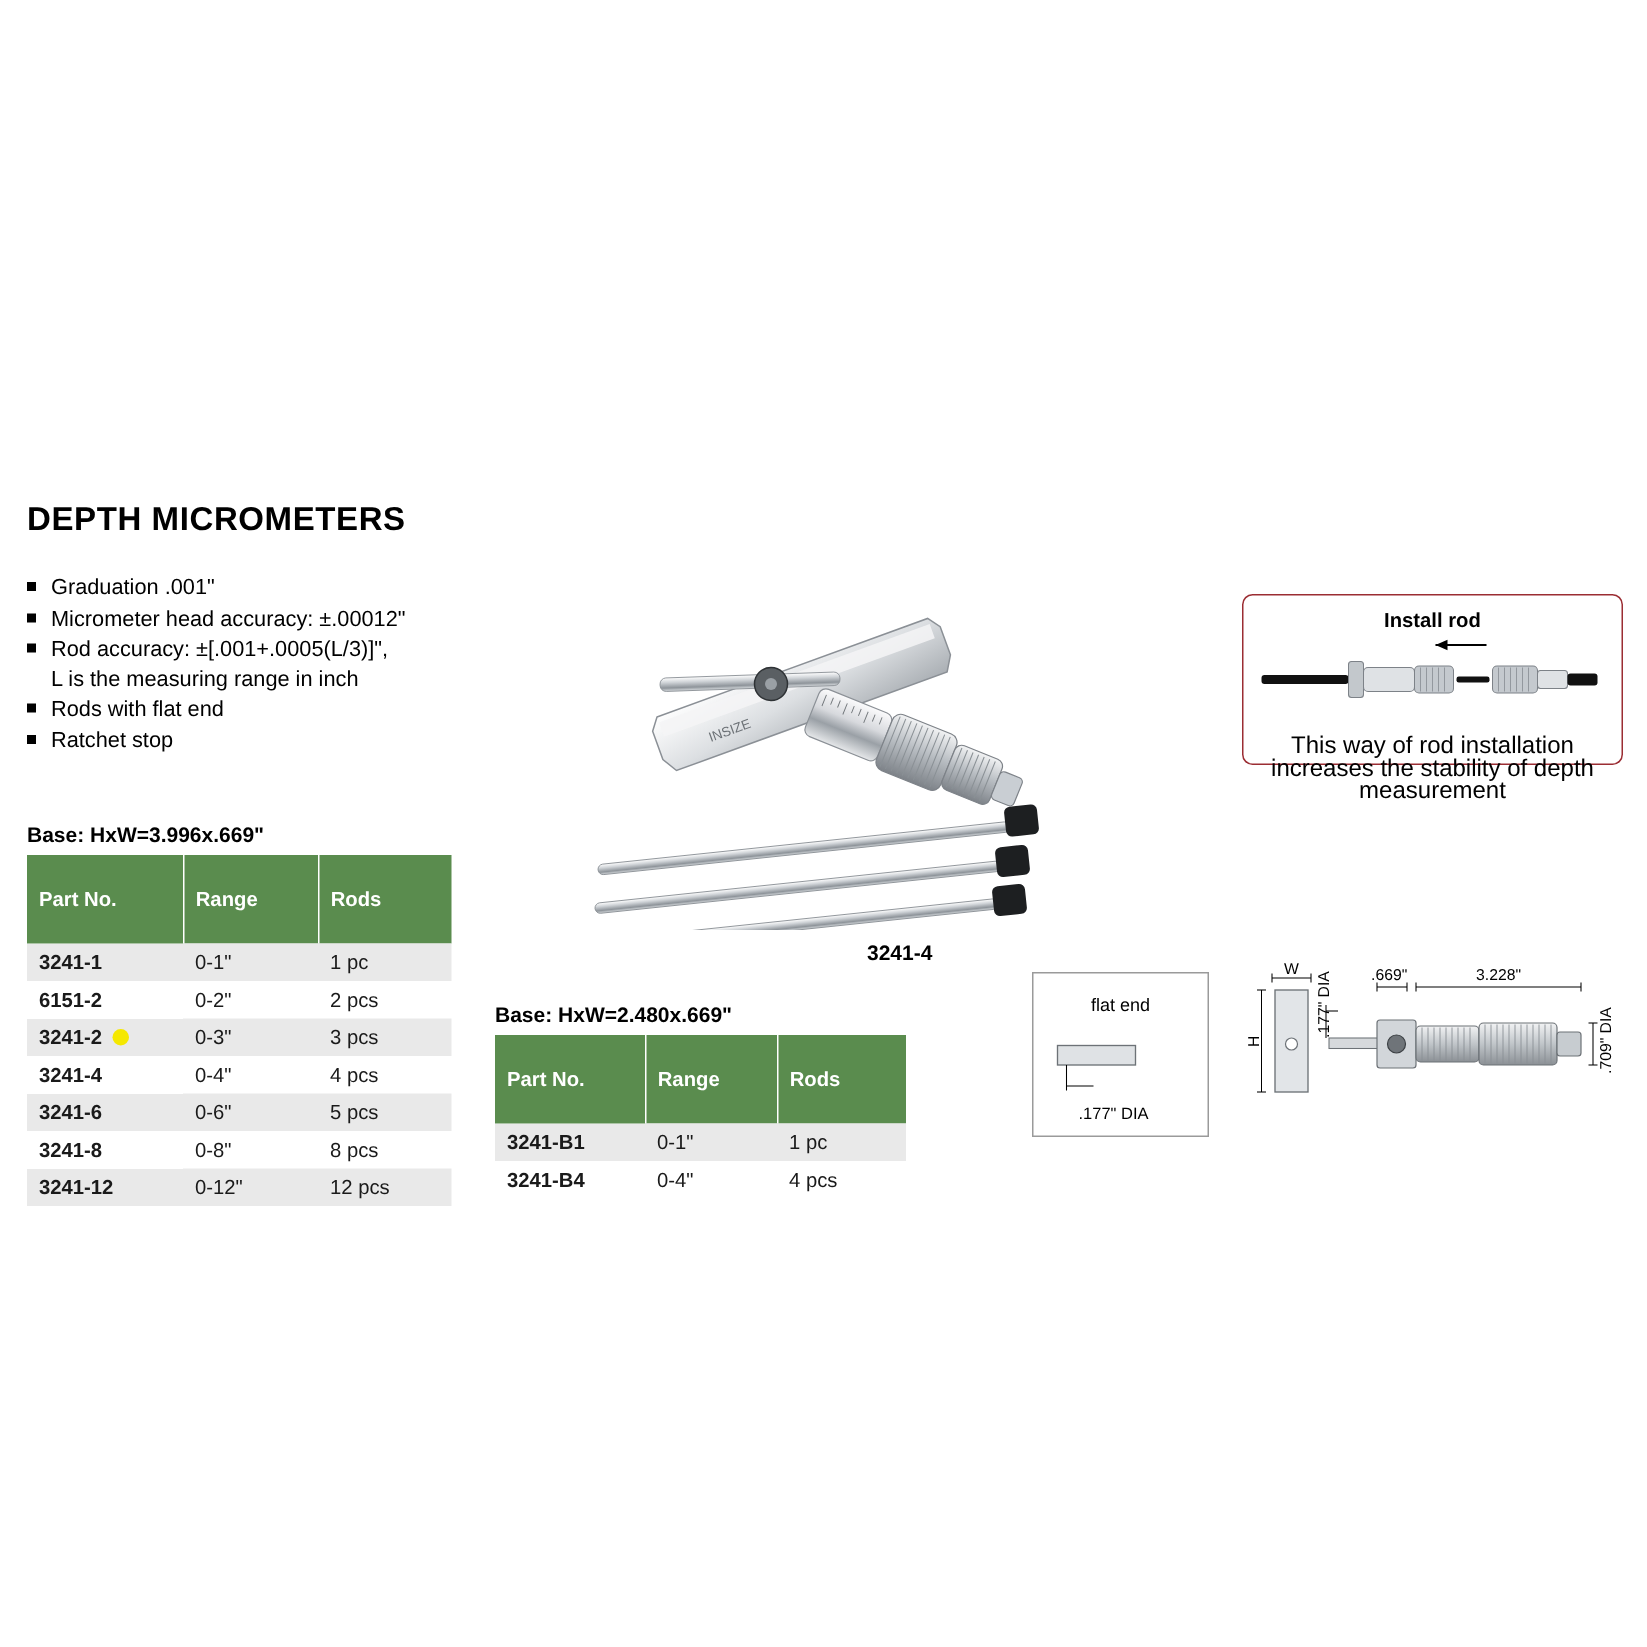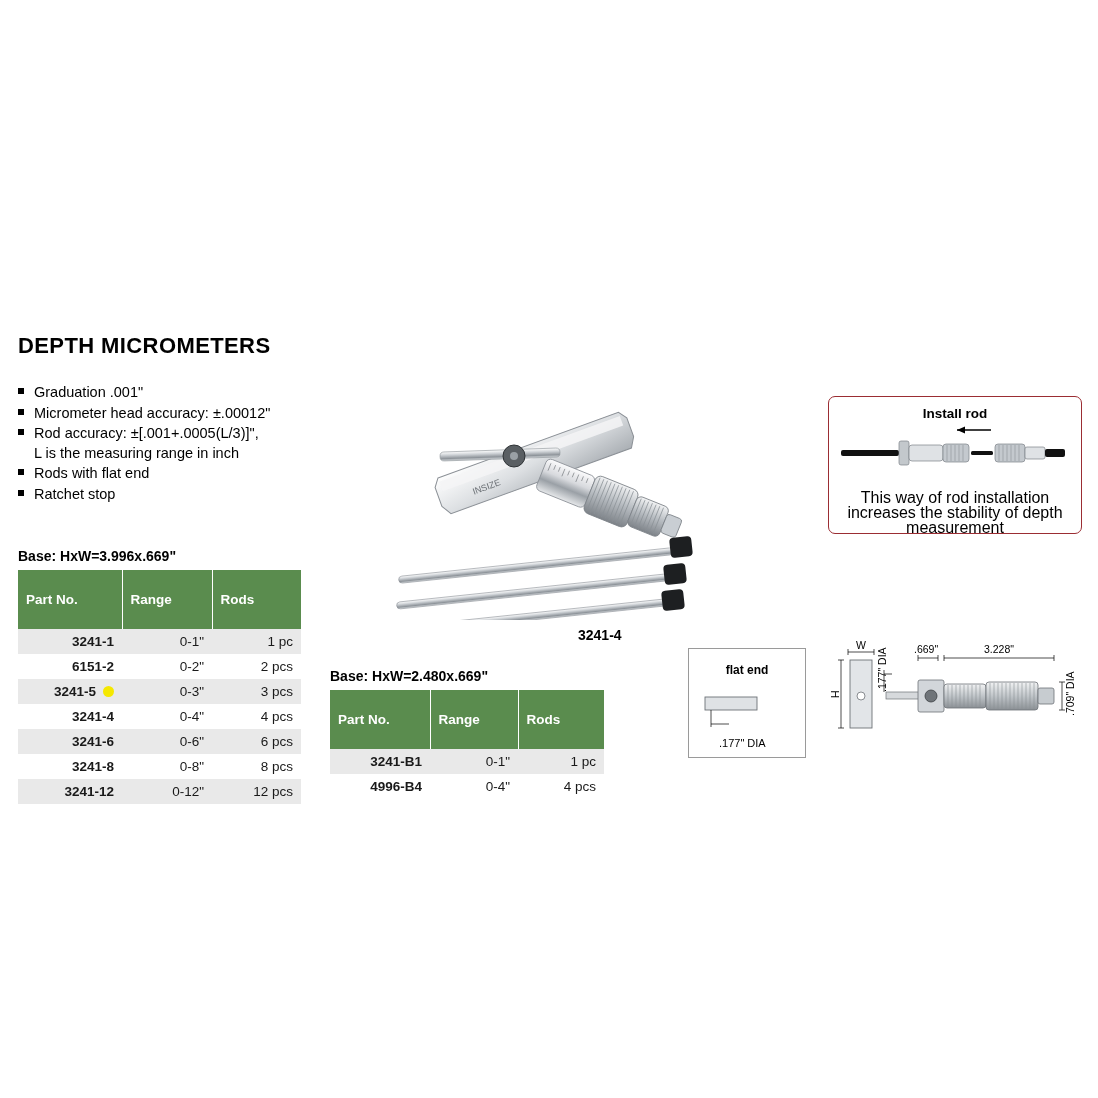--- a/index.html
+++ b/index.html
@@ -65,21 +65,20 @@
     text-align: left;
     padding: 20px 8px;
     border-right: 1px solid #ffffff;
     height: 19px;
   }
   table.spec th:last-child { border-right: none; }
   table.spec td {
     padding: 3px 8px;
     height: 19px;
     color: #1a1a1a;
-    text-align: right;
   }
   table.spec td.partno { font-weight: bold; position: relative; }
   table.spec tr.even td { background: #ffffff; }
   table.spec tr.odd td { background: #e9e9e9; }
 
   .hl-dot {
     display: inline-block;
     width: 11px;
     height: 11px;
     border-radius: 50%;
@@ -112,21 +111,21 @@
     top: 627px;
     font-size: 14px;
     font-weight: bold;
   }
 
   
   #install-box {
     left: 828px;
     top: 396px;
     width: 254px;
-    height: 138px;
+    height: 114px;
     border: 1px solid #9b2d33;
     border-radius: 7px;
     background: #ffffff;
     box-sizing: border-box;
   }
   #install-title {
     position: absolute;
     left: 0; right: 0;
     top: 9px;
     text-align: center;
@@ -151,21 +150,20 @@
     border: 1px solid #9a9a9a;
     background: #ffffff;
     box-sizing: border-box;
   }
   #flatend-label {
     position: absolute;
     left: 0; right: 0;
     top: 14px;
     text-align: center;
     font-size: 12px;
-    font-weight: bold;
   }
   #flatend-dia {
     position: absolute;
     left: 30px;
     bottom: 8px;
     font-size: 11px;
   }
 
   
   #dim-drawing {
@@ -226,33 +224,33 @@
         <td class="partno"><span>3241-1</span></td>
         <td>0-1"</td>
         <td>1 pc</td>
       </tr>
       <tr class="even">
         <td class="partno"><span>6151-2</span></td>
         <td>0-2"</td>
         <td>2 pcs</td>
       </tr>
       <tr class="odd">
-        <td class="partno"><span>3241-5</span><span class="hl-dot"></span></td>
+        <td class="partno"><span>3241-2</span><span class="hl-dot"></span></td>
         <td>0-3"</td>
         <td>3 pcs</td>
       </tr>
       <tr class="even">
         <td class="partno"><span>3241-4</span></td>
         <td>0-4"</td>
         <td>4 pcs</td>
       </tr>
       <tr class="odd">
         <td class="partno"><span>3241-6</span></td>
         <td>0-6"</td>
-        <td>6 pcs</td>
+        <td>5 pcs</td>
       </tr>
       <tr class="even">
         <td class="partno"><span>3241-8</span></td>
         <td>0-8"</td>
         <td>8 pcs</td>
       </tr>
       <tr class="odd">
         <td class="partno"><span>3241-12</span></td>
         <td>0-12"</td>
         <td>12 pcs</td>
@@ -276,21 +274,21 @@
         <th>Rods</th>
       </tr>
     </thead>
     <tbody>
       <tr class="odd">
         <td class="partno"><span>3241-B1</span></td>
         <td>0-1"</td>
         <td>1 pc</td>
       </tr>
       <tr class="even">
-        <td class="partno"><span>4996-B4</span></td>
+        <td class="partno"><span>3241-B4</span></td>
         <td>0-4"</td>
         <td>4 pcs</td>
       </tr>
     </tbody>
   </table>
 </div>
 
 <div class="abs" id="product-photo">
   <svg width="340" height="290" viewBox="0 0 340 290" xmlns="http://www.w3.org/2000/svg">
     <defs>

